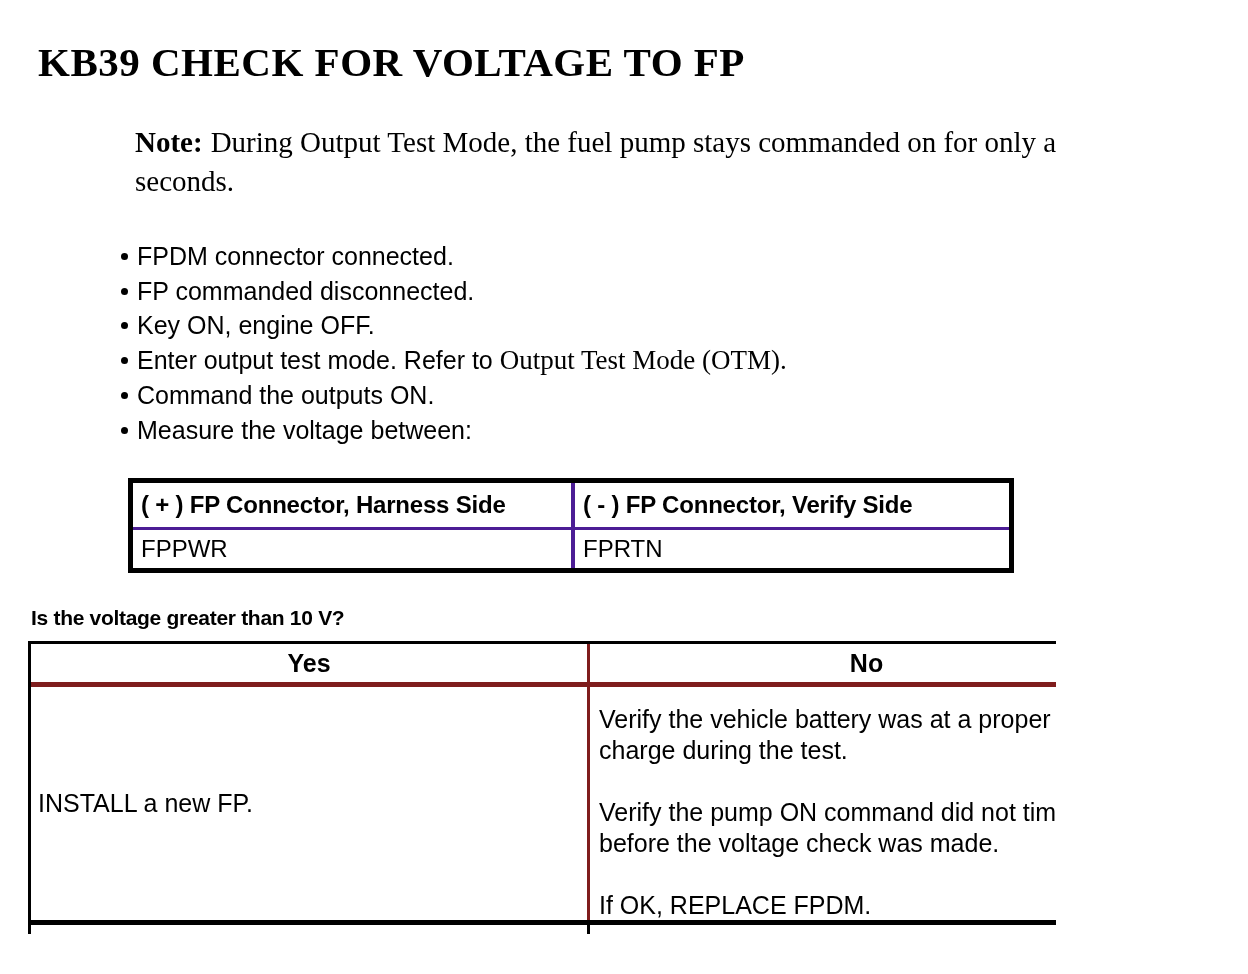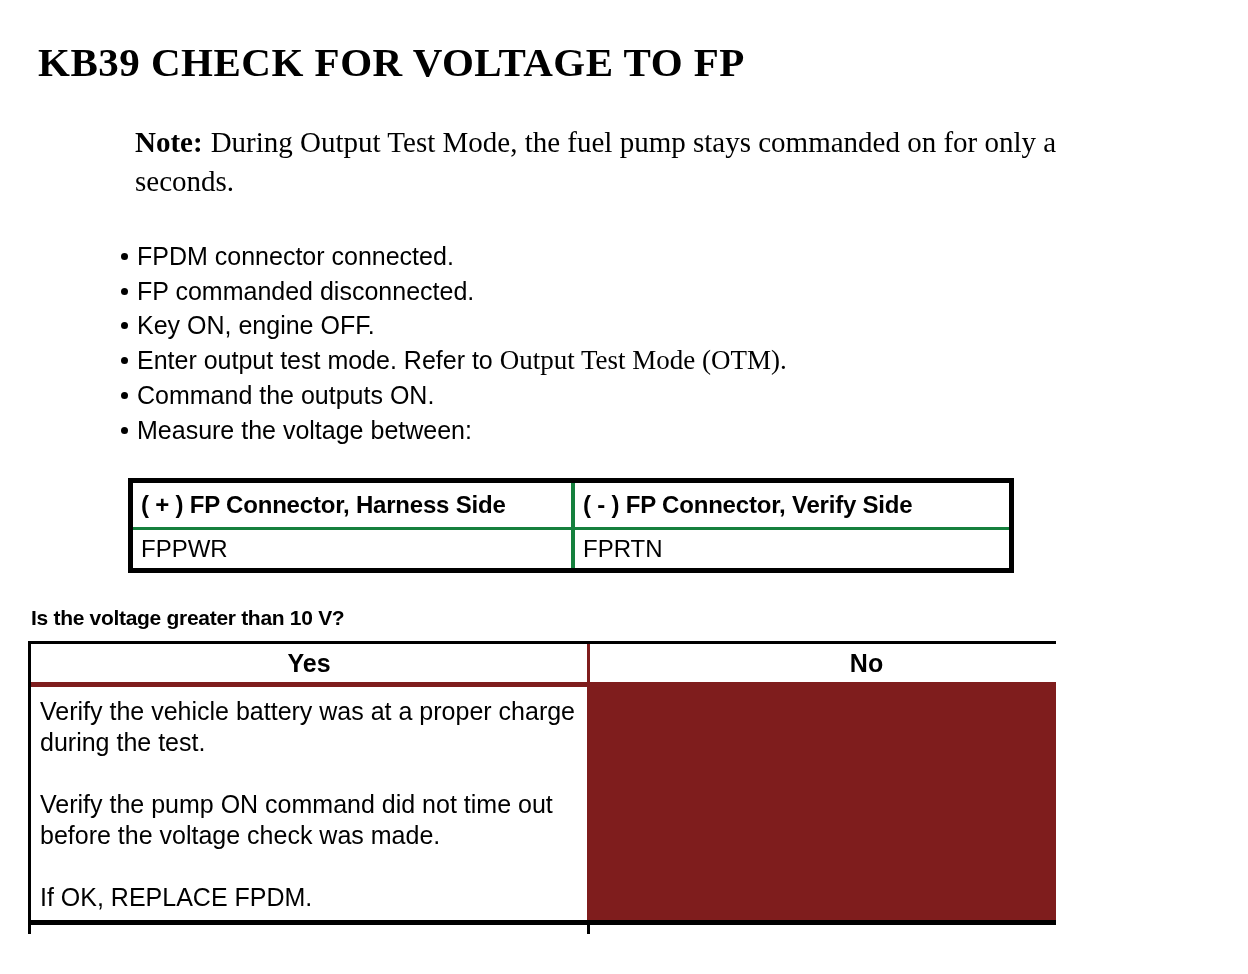--- a/index.html
+++ b/index.html
@@ -78,21 +78,21 @@
 
   
   .measure-table {
     position: absolute;
     left: 128px;
     top: 478px;
     width: 886px;
     height: 95px;
     box-sizing: border-box;
     border: 5px solid #000000;
-    background: #15803d;
+    background: #4c1d95;
     display: grid;
     grid-template-columns: 438px 434px;
     grid-template-rows: 44px 38px;
     column-gap: 4px;
     row-gap: 3px;
   }
   .measure-table .cell {
     background: #ffffff;
     display: flex;
     align-items: center;
@@ -155,21 +155,21 @@
     padding-left: 7px;
   }
   .yes-cell p {
     margin: 0;
     line-height: 31px;
   }
   .no-cell {
     padding: 9px 10px 0 9px;
   }
   .no-cell p {
-    margin: 0 0 31px 0;
+    margin: 8px 0 31px 0;
     line-height: 31px;
   }
   .no-cell p:last-child {
     margin-bottom: 0;
   }
 
   
   .stub {
     position: absolute;
     top: 925px;
@@ -224,20 +224,23 @@
     <div class="cell hdr">( - ) FP Connector, Verify Side</div>
     <div class="cell">FPPWR</div>
     <div class="cell">FPRTN</div>
   </div>
 
   <p class="question">Is the voltage greater than 10 V?</p>
 
   <div class="decision-table">
     <div class="cell hdr">Yes</div>
     <div class="cell hdr">No</div>
+    <div class="cell yes-cell">
+      <p>INSTALL a new FP.</p>
+    </div>
     <div class="cell no-cell">
       <p>Verify the vehicle battery was at a proper charge during the test.</p>
       <p>Verify the pump ON command did not time out before the voltage check was made.</p>
       <p>If OK, REPLACE FPDM.</p>
     </div>
   </div>
 
   <div class="stub stub-left"></div>
   <div class="stub stub-mid"></div>
   <div class="stub stub-right"></div>

